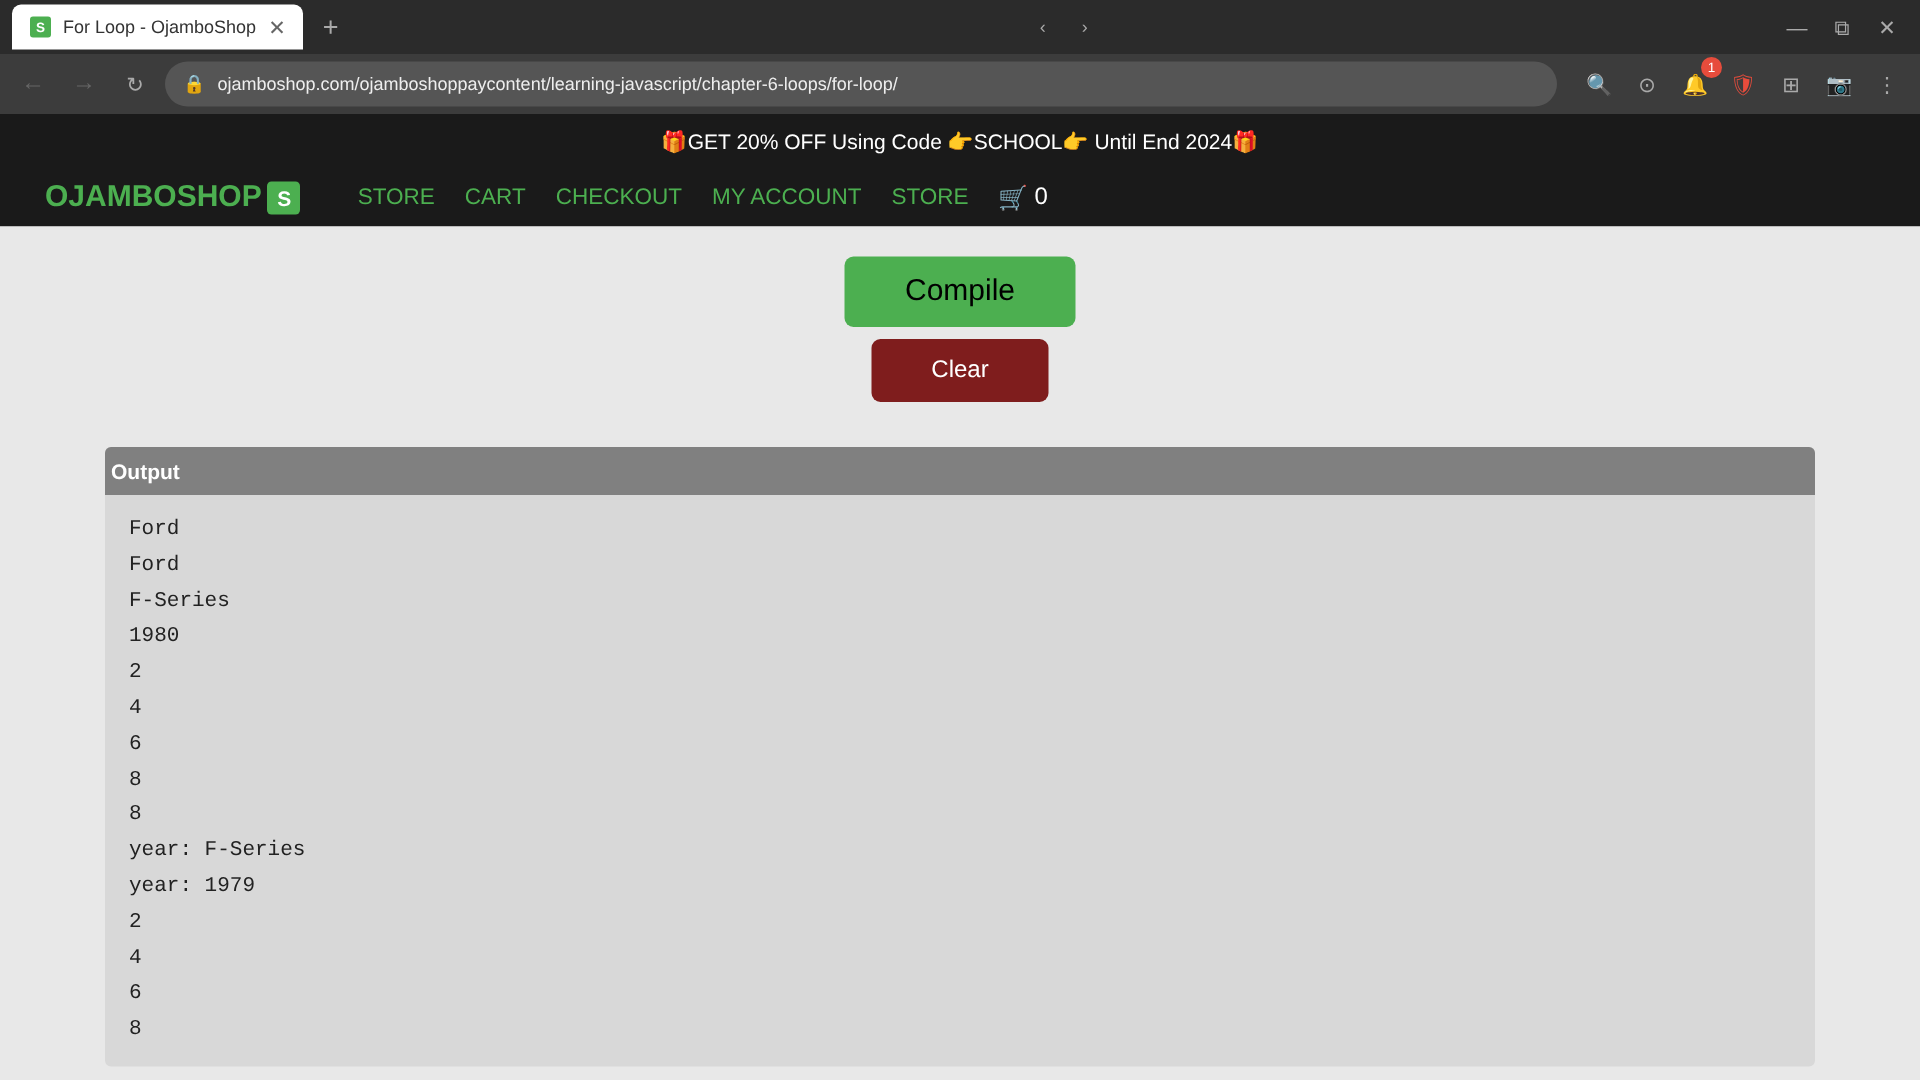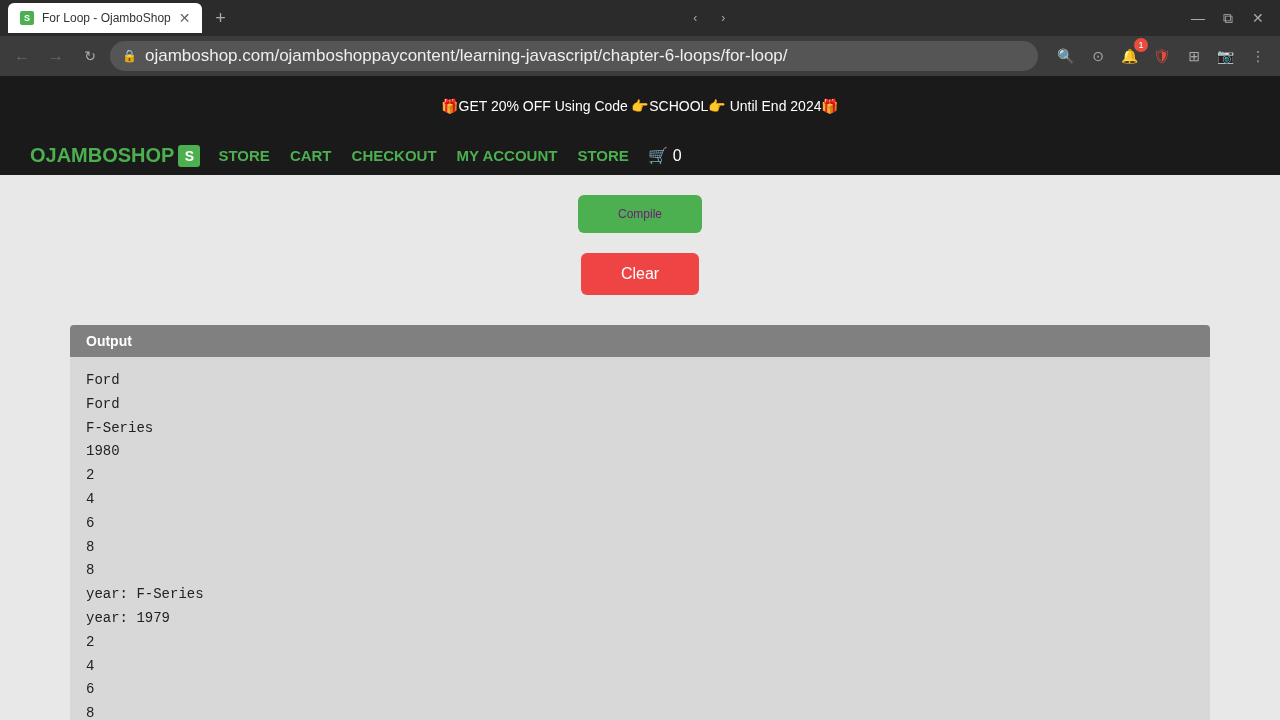--- a/index.html
+++ b/index.html
@@ -115,21 +115,21 @@
       color: #fff;
       font-size: 13px;
     }
     .address-icon {
       color: #aaa;
       font-size: 12px;
     }
     .address-text {
       flex: 1;
       color: #eee;
-      font-size: 17px;
+      font-size: 12px;
       white-space: nowrap;
       overflow: hidden;
       text-overflow: ellipsis;
     }
     .browser-actions {
       display: flex;
       gap: 4px;
       align-items: center;
       margin-left: 8px;
     }
@@ -170,31 +170,31 @@
     }
 
     
     .website { background: #fff; }
 
     
     .promo-bar {
       background: #1a1a1a;
       color: #fff;
       text-align: center;
-      padding: 22px;
+      padding: 10px;
       font-size: 14px;
     }
 
     
     .navbar {
       background: #1a1a1a;
       display: flex;
       align-items: center;
       padding: 8px 30px;
-      gap: 8px;
+      gap: 28px;
     }
     .logo {
       color: #4CAF50;
       font-weight: bold;
       font-size: 20px;
       text-decoration: none;
       display: flex;
       align-items: center;
       gap: 4px;
     }
@@ -211,21 +211,21 @@
       font-weight: bold;
     }
     .nav-links {
       display: flex;
       gap: 20px;
       align-items: center;
       margin-left: 10px;
     }
     .nav-link {
       color: #4CAF50;
-      font-weight: bold;
+      font-weight: normal;
       font-size: 15px;
       text-decoration: none;
       cursor: pointer;
     }
     .cart-icon {
       display: flex;
       align-items: center;
       gap: 4px;
       color: #fff;
       font-size: 16px;
@@ -236,31 +236,31 @@
       background: #e8e8e8;
       min-height: 560px;
       padding: 20px;
       display: flex;
       flex-direction: column;
       align-items: center;
     }
 
     .btn-compile {
       background: #4CAF50;
-      color: #701a75;
+      color: #000000;
       border: none;
       border-radius: 6px;
       padding: 12px 40px;
-      font-size: 12px;
-      cursor: pointer;
-      margin-bottom: 20px;
+      font-size: 20px;
+      cursor: pointer;
+      margin-bottom: 8px;
       font-weight: 500;
     }
     .btn-clear {
-      background: #ef4444;
+      background: #7f1d1d;
       color: white;
       border: none;
       border-radius: 6px;
       padding: 12px 40px;
       font-size: 16px;
       cursor: pointer;
       margin-bottom: 20px;
       font-weight: 500;
     }
 
@@ -268,21 +268,21 @@
       width: 1140px;
       max-width: 100%;
       background: #d8d8d8;
       border-radius: 4px;
       overflow: hidden;
       margin-top: 10px;
     }
     .output-header {
       background: #808080;
       color: #fff;
-      padding: 8px 16px;
+      padding: 8px 4px;
       font-size: 14px;
       font-weight: 600;
     }
     .output-body {
       padding: 12px 16px;
       font-family: 'Courier New', Courier, monospace;
       font-size: 14px;
       color: #222;
       line-height: 1.7;
     }

